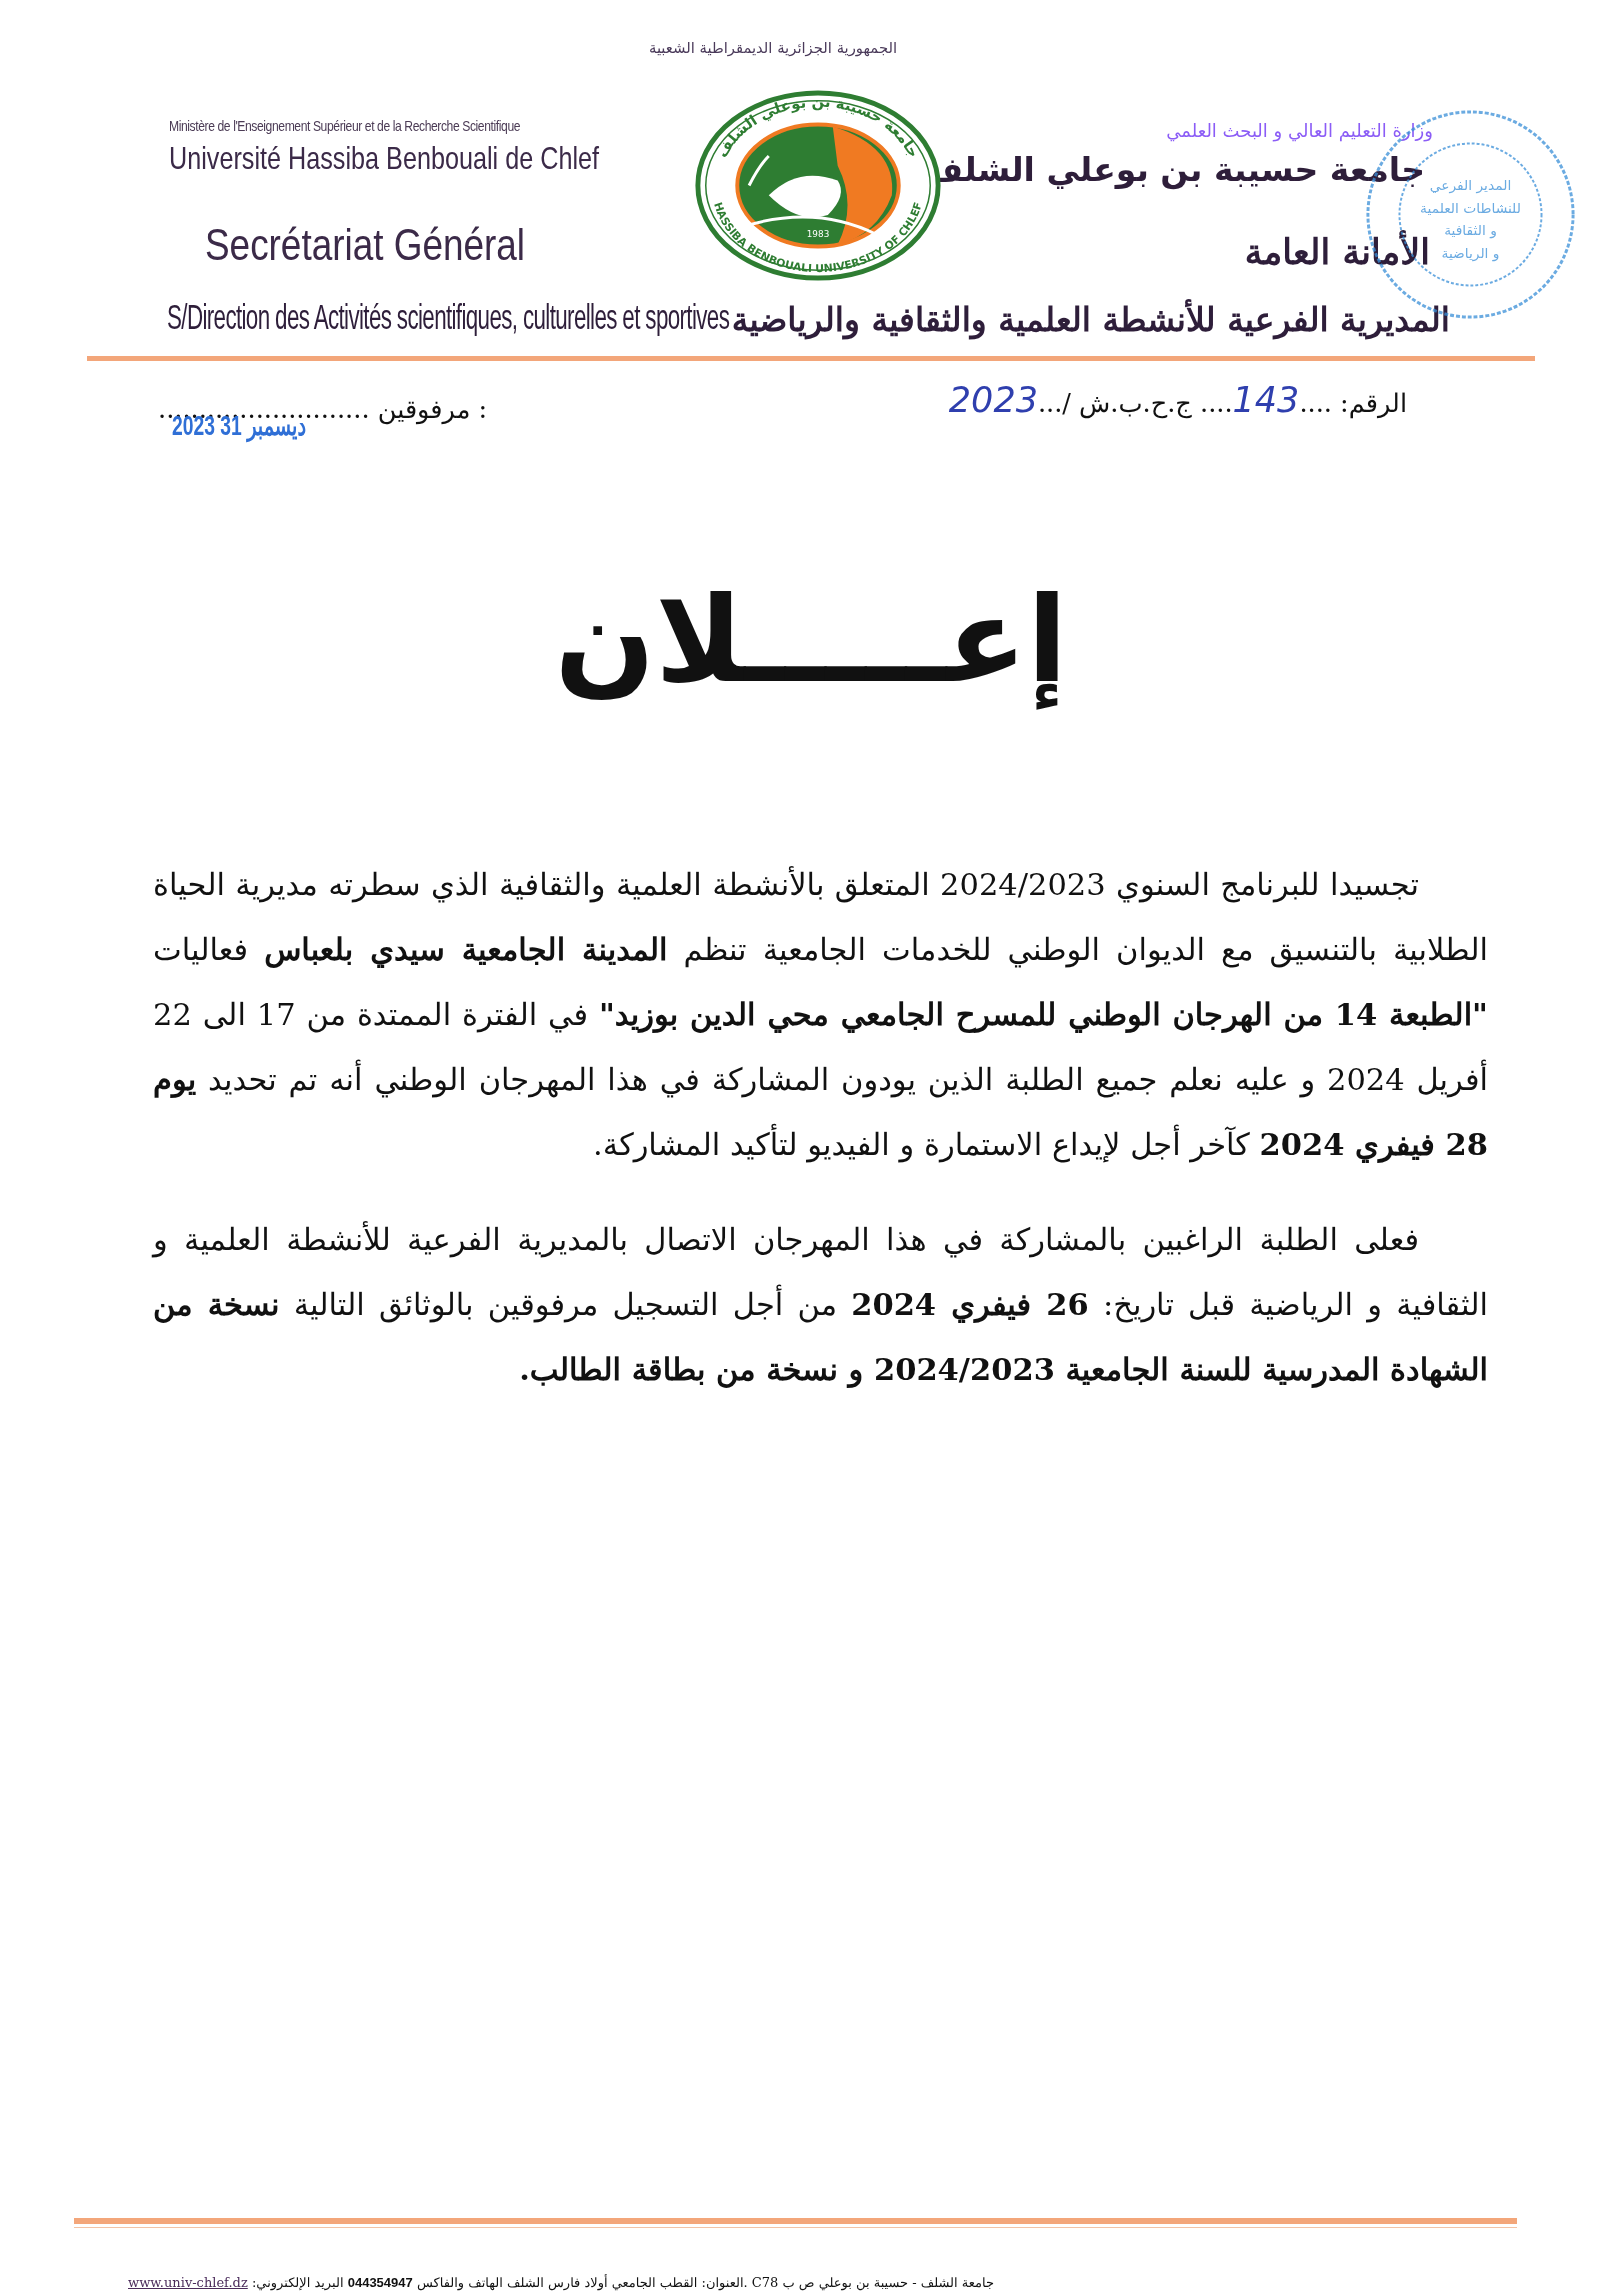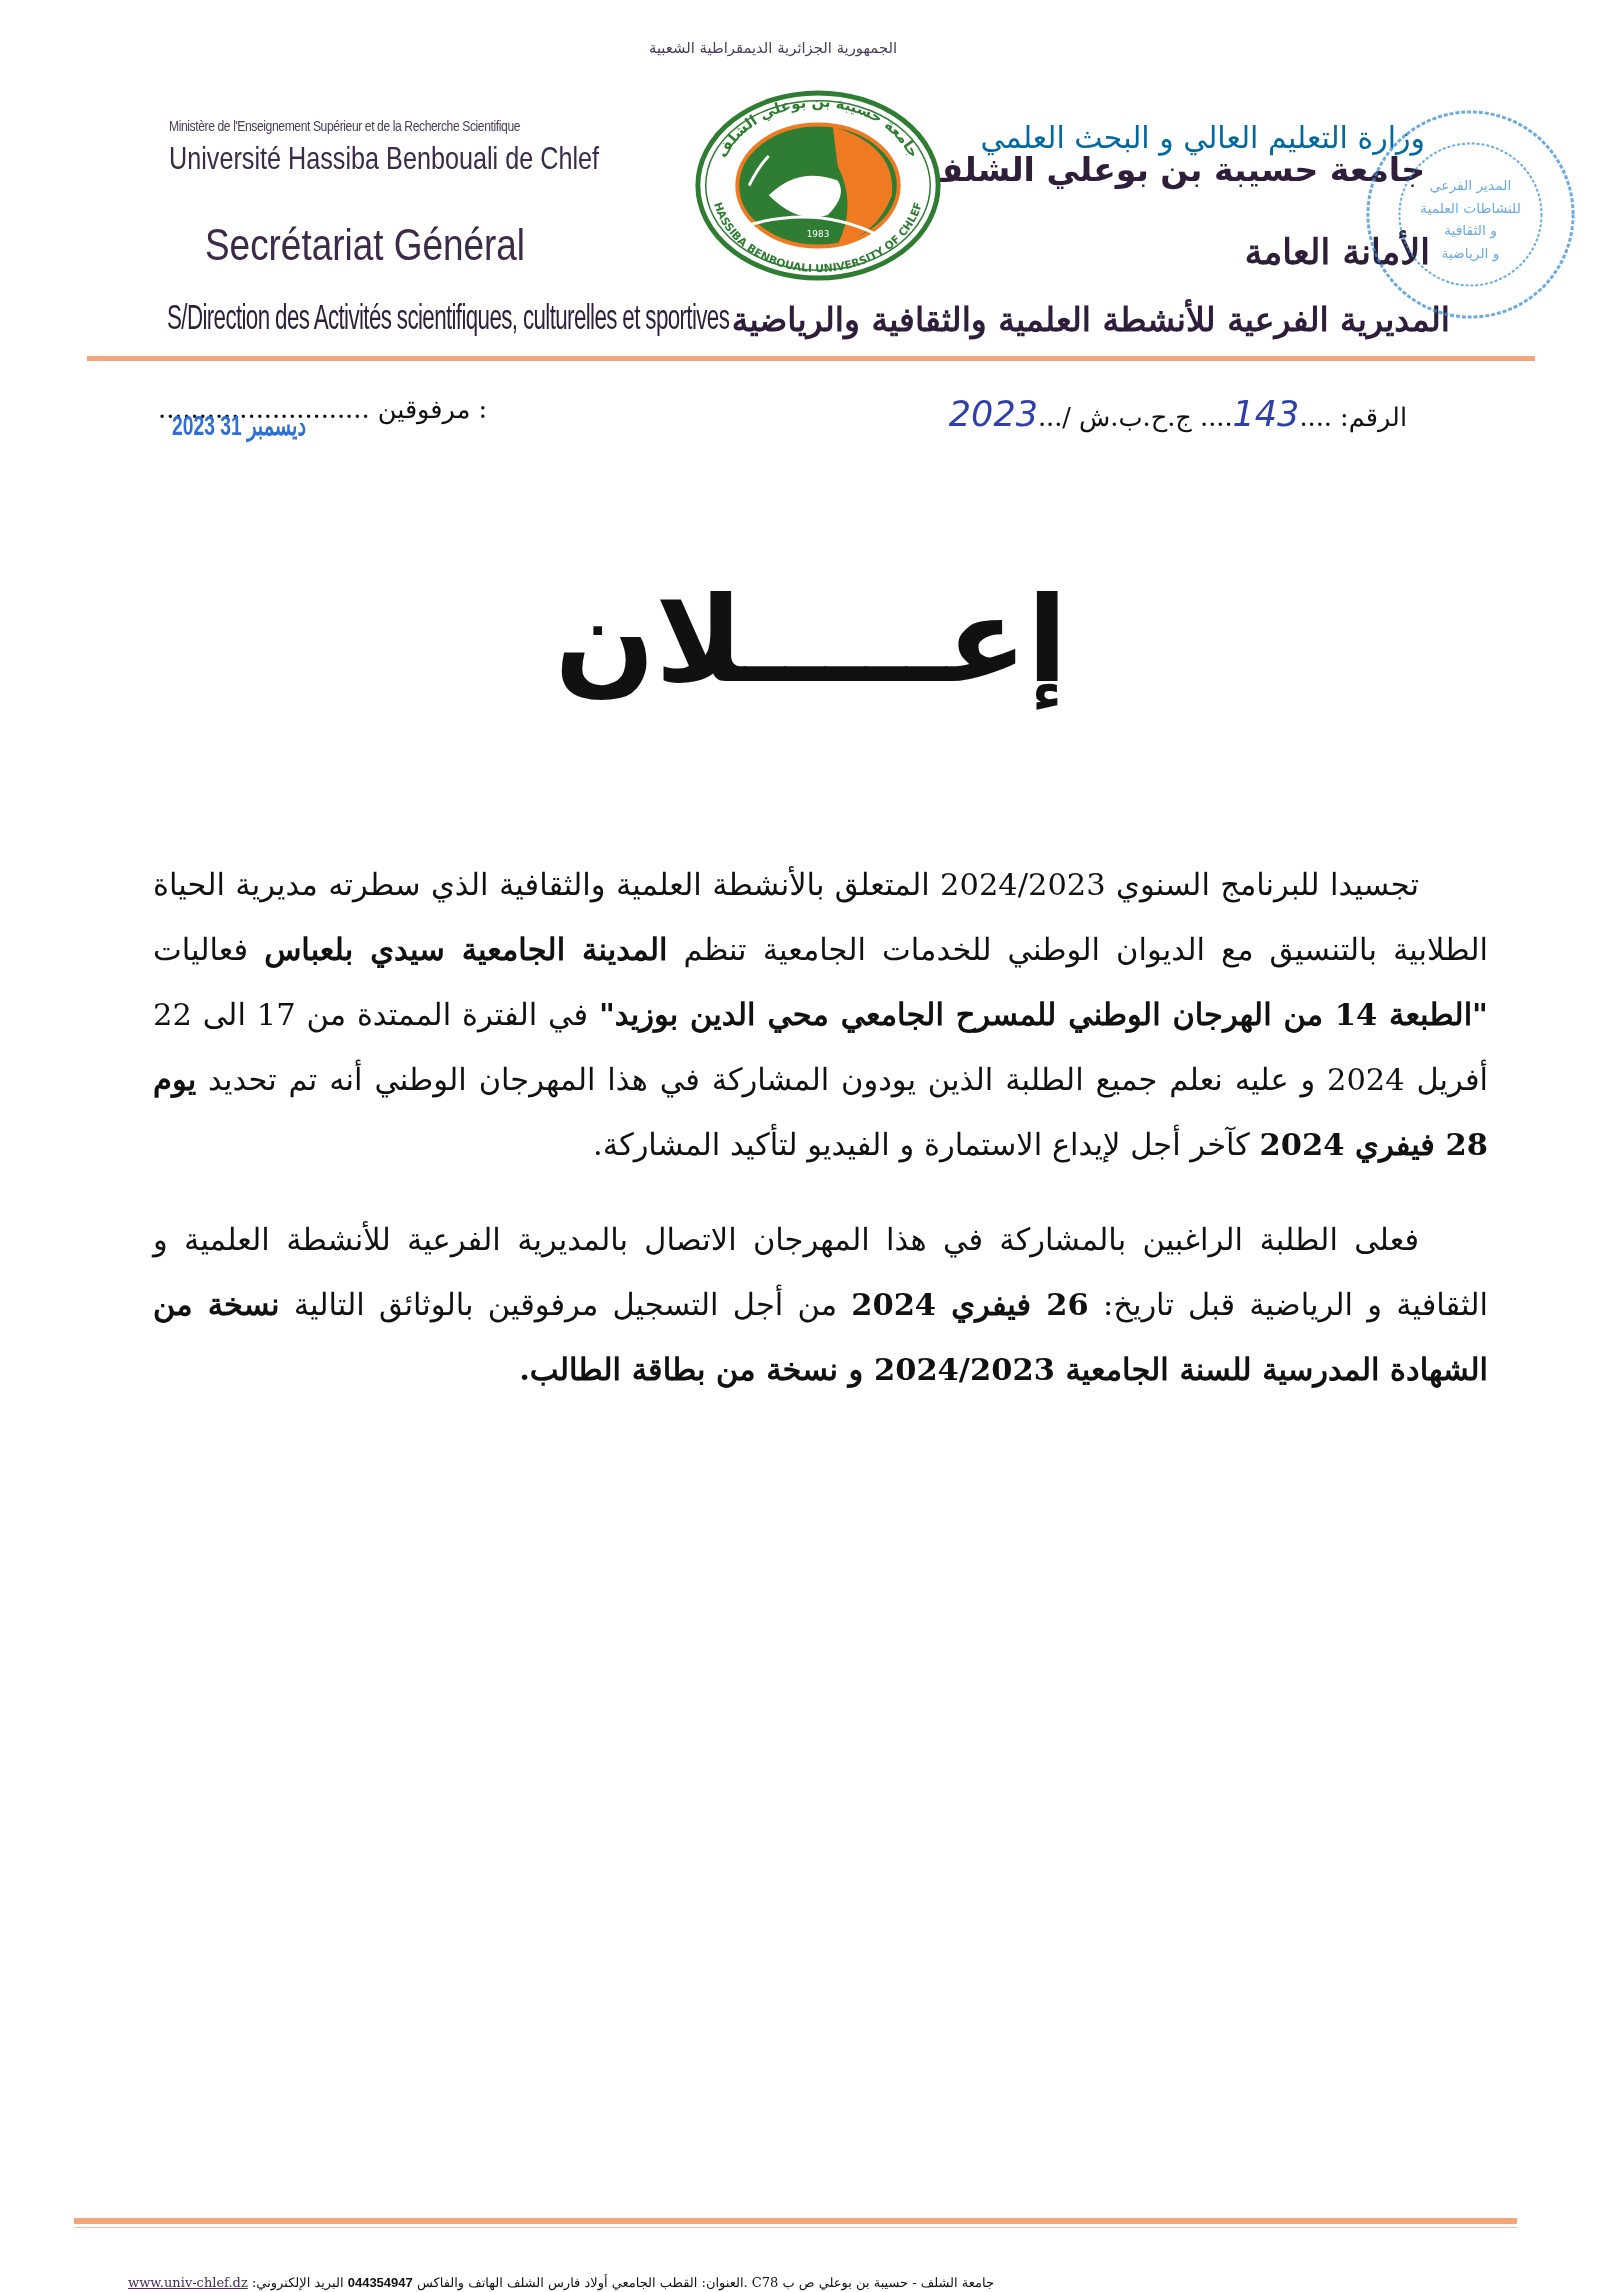--- a/index.html
+++ b/index.html
@@ -6,32 +6,32 @@
     body { width: 1622px; height: 2292px; position: relative; overflow: hidden; font-family: "DejaVu Serif", serif; color: #111; }
     .abs { position: absolute; }
 
     .republic { left: 0; width: 1546px; top: 39px; text-align: center; font-size: 14.8px; color: #4a3a5a; font-family: "DejaVu Sans", sans-serif; letter-spacing: 0.5px; }
 
     .fr-ministry { left: 169px; top: 118px; font-family: "Liberation Sans", sans-serif; font-size: 14.8px; color: #4b3b55; letter-spacing: -0.5px; transform: scaleX(0.82); transform-origin: left; white-space: nowrap; }
     .fr-univ { left: 169px; top: 140px; font-family: "Liberation Sans", sans-serif; font-size: 31.5px; color: #3b2a48; transform: scaleX(0.8); transform-origin: left; white-space: nowrap; }
     .fr-secgen { left: 205px; top: 219px; font-family: "Liberation Sans", sans-serif; font-size: 45px; color: #3b2a48; transform: scaleX(0.82); transform-origin: left; white-space: nowrap; }
     .fr-subdir { left: 167px; top: 297px; font-family: "Liberation Sans", sans-serif; font-size: 35px; color: #2e1e3a; transform: scaleX(0.64); transform-origin: left; white-space: nowrap; letter-spacing: -1px; }
 
-    .ar-ministry { right: 197px; top: 120px; font-size: 30px; color: #0369a1; direction: rtl; white-space: nowrap; font-family: "DejaVu Sans", sans-serif; }
+    .ar-ministry { right: 189px; top: 120px; font-size: 18px; color: #8b5cf6; direction: rtl; white-space: nowrap; font-family: "DejaVu Sans", sans-serif; }
     .ar-univ { right: 197px; top: 150px; font-size: 33px; font-weight: bold; color: #2e1e3a; direction: rtl; white-space: nowrap; font-family: "DejaVu Sans", sans-serif; }
     .ar-secgen { right: 192px; top: 231px; font-size: 35px; font-weight: bold; color: #2e1e3a; direction: rtl; white-space: nowrap; font-family: "DejaVu Serif", serif; }
     .ar-subdir { right: 172px; top: 300px; font-size: 33px; font-weight: bold; color: #2e1e3a; direction: rtl; white-space: nowrap; font-family: "DejaVu Serif", serif; }
 
     .logo { left: 690px; top: 87px; width: 256px; height: 197px; }
 
     .stamp { left: 1362px; top: 106px; width: 217px; height: 217px; opacity: 0.75; }
 
     .rule-top { left: 87px; top: 356px; width: 1448px; height: 4.9px; background: #f3a67a; }
 
-    .ref-line { right: 215px; top: 394px; direction: rtl; font-size: 25.6px; white-space: nowrap; }
+    .ref-line { right: 215px; top: 380px; direction: rtl; font-size: 25.6px; white-space: nowrap; }
     .ref-line .hand { color: #2f3fae; font-family: "DejaVu Sans", sans-serif; font-size: 35px; font-style: italic; }
     .date-line { left: 158px; top: 394px; font-size: 25.6px; white-space: nowrap; }
     .date-line .dots { letter-spacing: 2px; }
     .date-stamp { left: 172px; top: 409px; color: #2f6fd6; font-family: "Liberation Sans", sans-serif; font-size: 27.6px; transform: scaleX(0.7); transform-origin: left; white-space: nowrap; font-weight: bold; }
 
     .title { left: 0; width: 1622px; top: 571px; text-align: center; font-size: 118px; font-weight: bold; font-family: "DejaVu Sans", sans-serif; direction: rtl; }
 
     .body { left: 153px; width: 1335px; top: 852px; direction: rtl; text-align: justify; font-size: 30.5px; line-height: 65px; font-family: "DejaVu Serif", serif; }
     .body p { margin: 0 0 29.6px 0; text-indent: 69px; }
     .body b { font-weight: bold; }

